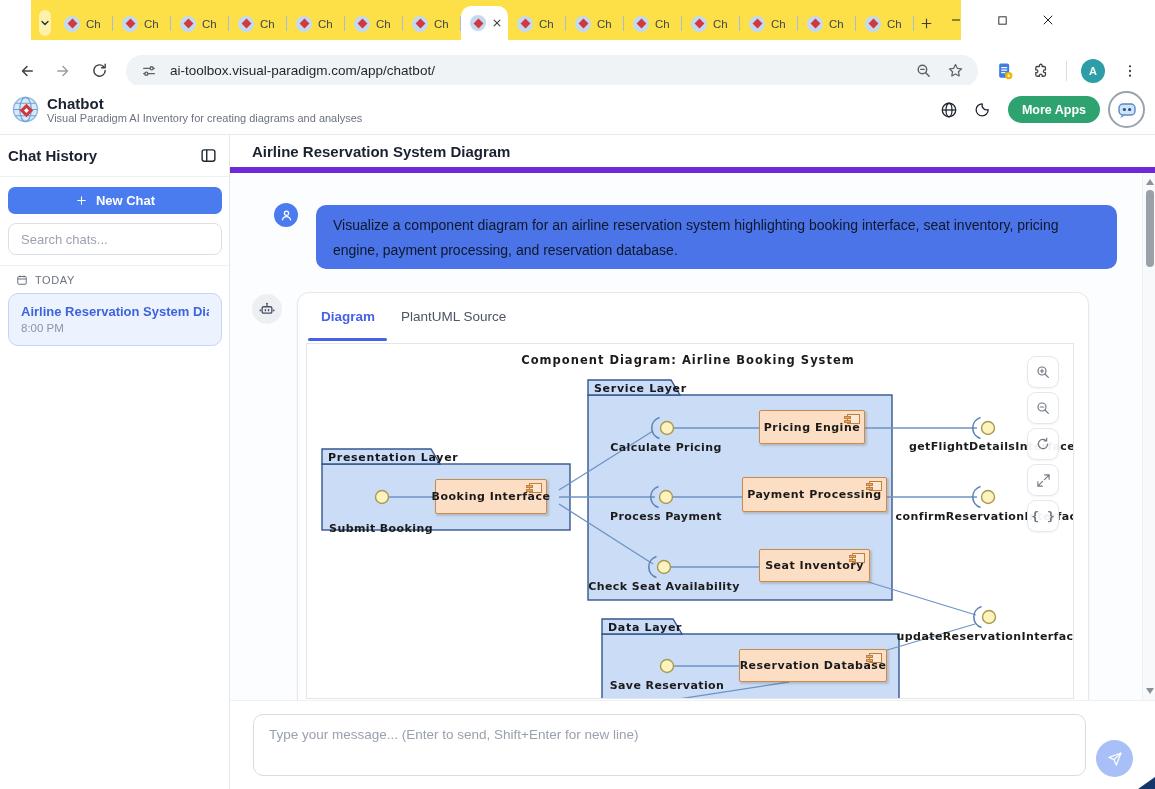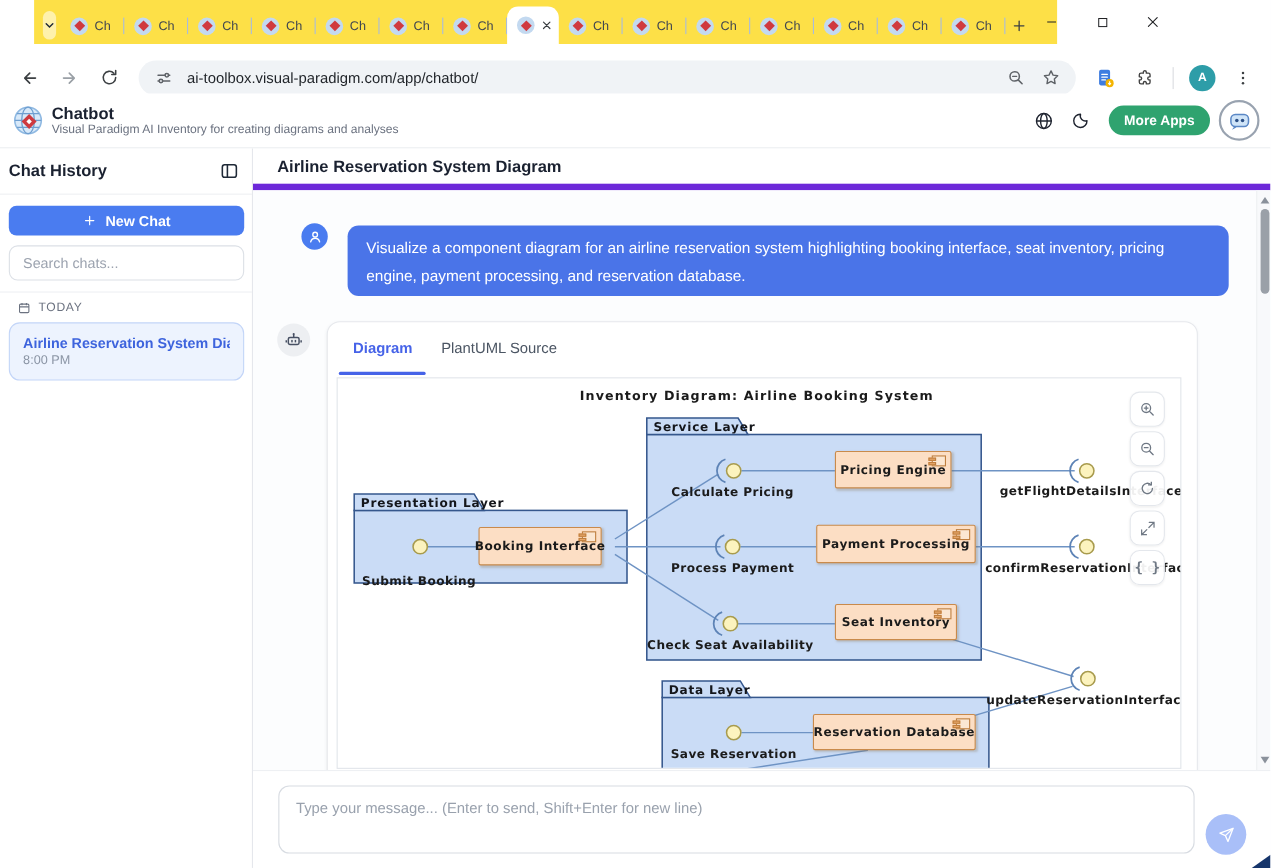--- a/index.html
+++ b/index.html
@@ -55,21 +55,21 @@
   .chatitem .t { font-size:13px; font-weight:600; color:#3d63dd; white-space:nowrap; overflow:hidden; display:block; }
   .chatitem .time { font-size:11.5px; color:#8b95a5; margin-top:3px; display:block; }
 
   
   .main { position:absolute; left:230px; top:135px; right:0; bottom:0; }
   .main-titlebar { position:absolute; left:0; top:0; right:0; height:38px; border-bottom:6px solid #6d28d9; display:flex; align-items:center; padding-left:22px; background:#fff; }
   .page-title { font-size:15px; font-weight:700; color:#1a2130; }
   .chatarea { position:absolute; left:0; top:38px; right:0; bottom:89px; background:#fcfdfe; overflow:hidden; }
 
   .uavatar { position:absolute; left:44px; top:30px; width:24px; height:24px; border-radius:50%; background:#4a7cf0; display:flex; align-items:center; justify-content:center; }
-  .ububble { position:absolute; left:86px; top:32px; width:801px; height:64px; background:#4a74e8; border-radius:10px; color:#ffffff; font-size:14px; line-height:25px; padding:8px 17px; }
+  .ububble { position:absolute; left:86px; top:32px; width:801px; height:64px; background:#4a74e8; border-radius:10px; color:#0f172a; font-size:14px; line-height:25px; padding:8px 17px; }
 
   .aavatar { position:absolute; left:22px; top:121px; width:30px; height:30px; border-radius:50%; background:#edeff2; display:flex; align-items:center; justify-content:center; }
   .card { position:absolute; left:67px; top:119px; width:792px; height:440px; background:#fff; border:1px solid #e6e8ec; border-radius:12px; box-shadow:0 1px 3px rgba(20,30,60,.05); }
   .card-tabs { position:absolute; left:0; top:0; height:46px; display:flex; align-items:center; padding-left:23px; gap:26px; }
   .ctab { font-size:13.5px; color:#4b5563; }
   .ctab.active { color:#4663e8; font-weight:600; }
   .ctab-underline { position:absolute; left:10px; top:45px; width:79px; height:3px; background:#4663e8; border-radius:2px; }
 
   .viewport { position:absolute; left:8px; top:50px; width:768px; height:356px; border:1px solid #e2e5ea; background:#fff; overflow:hidden; }
   .dg-title { position:absolute; left:381px; top:9px; transform:translateX(-50%); font-family:"DejaVu Sans",sans-serif; font-size:11.5px; font-weight:700; letter-spacing:1px; color:#1b1b1b; white-space:nowrap; }
@@ -455,21 +455,21 @@
             <circle cx="360" cy="84" r="6.5"></circle>
             <circle cx="359" cy="153" r="6.5"></circle>
             <circle cx="357" cy="223" r="6.5"></circle>
             <circle cx="360" cy="322" r="6.5"></circle>
             <circle cx="681" cy="84" r="6.5"></circle>
             <circle cx="681" cy="153" r="6.5"></circle>
             <circle cx="682" cy="273" r="6.5"></circle>
           </g>
         </svg>
 
-        <div class="dg-title">Inventory Diagram: Airline Booking System</div>
+        <div class="dg-title">Component Diagram: Airline Booking System</div>
 
         <span class="pkg-label" style="left:21px;top:107px">Presentation Layer</span>
         <span class="pkg-label" style="left:287px;top:38px">Service Layer</span>
         <span class="pkg-label" style="left:301px;top:277px">Data Layer</span>
 
         <div class="dg-comp" style="left:128px;top:135px;width:112px;height:35px">
           <span class="comp-icon">
               <i></i>
               <i></i>
             </span>

